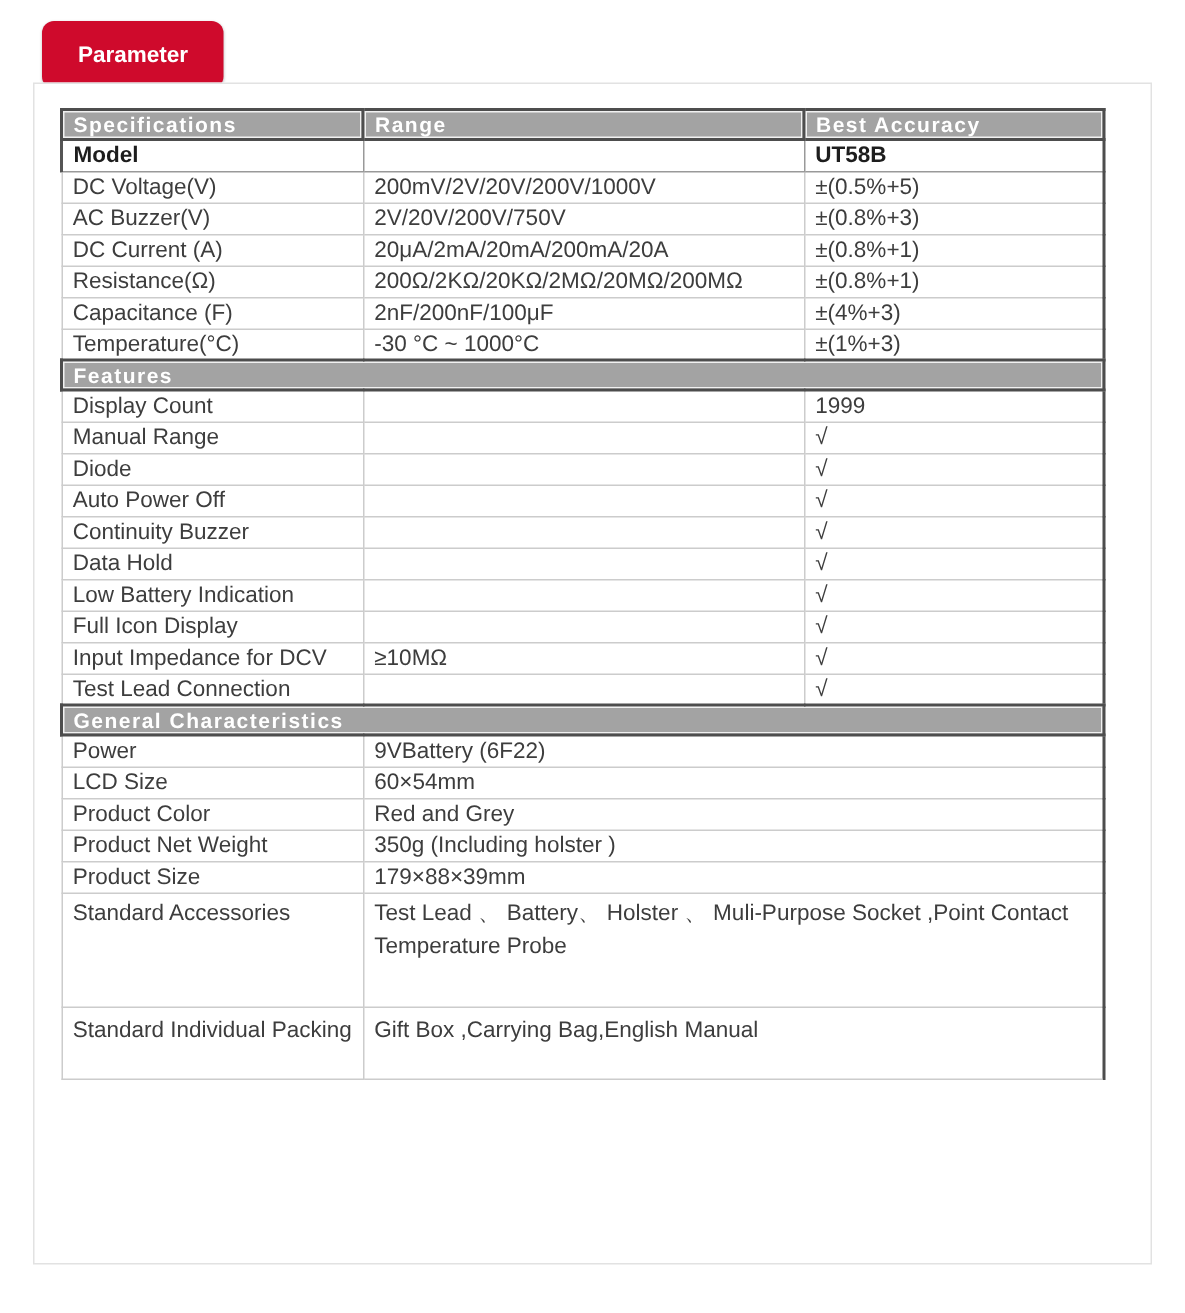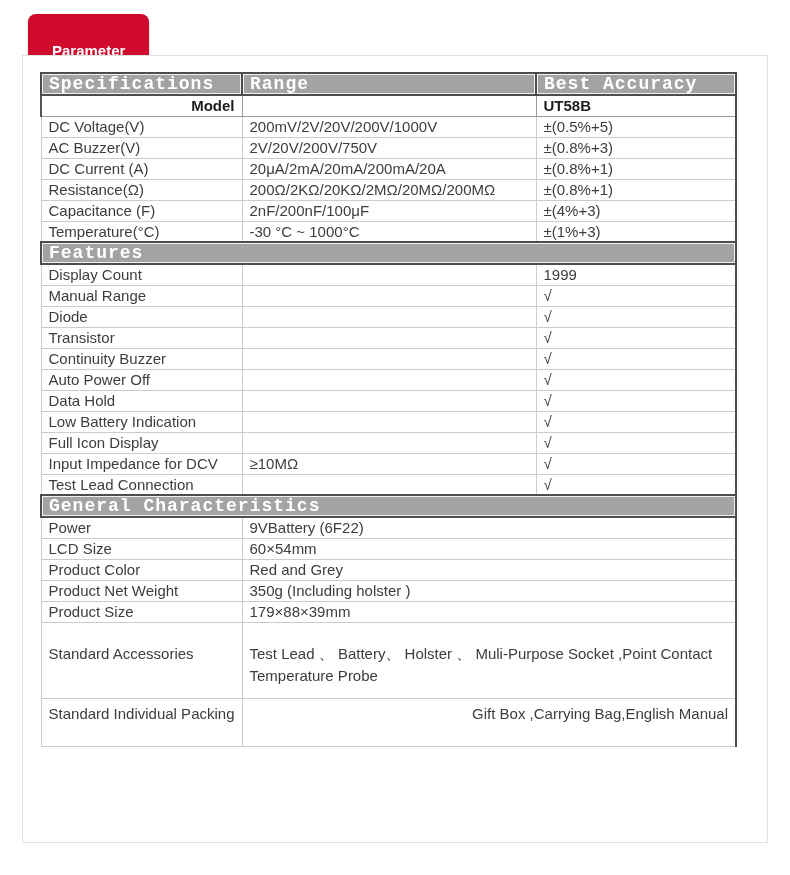--- a/index.html
+++ b/index.html
@@ -13,21 +13,21 @@
   html,body{margin:0;padding:0;}
   body{
     width:790px;height:875px;background:#fff;
     font-family:"Liberation Sans", sans-serif;color:var(--text);
     position:relative;overflow:hidden;
   }
   .tab{
     position:absolute;left:28px;top:14px;
     background:var(--accent);color:#fff;
     font-size:15px;font-weight:bold;
-    padding:28px 24px;border-radius:8px;
+    padding:14px 24px;border-radius:8px;
     box-shadow:0 1px 2px rgba(0,0,0,0.25);
   }
   .panel{
     position:absolute;left:22px;top:55px;
     width:746px;height:788px;
     border:1px solid #e2e2e2;background:#fff;
   }
   table.spec{
     position:absolute;left:17px;top:16px;
     width:695px;border-collapse:collapse;table-layout:fixed;
@@ -35,33 +35,33 @@
     border:1px solid #b0b0b0;border-right:2px solid #4d4d4d;
   }
   col.c1{width:201px;} col.c2{width:294px;} col.c3{width:200px;}
   td,th{
     border:1px solid var(--cell-border);
     padding:1px 7px;height:21px;overflow:hidden;
     text-align:left;vertical-align:middle;white-space:normal;
   }
   th.sec{
     background:var(--hdr-bg);color:#fff;
-    font-family:Liberation Mono, monospace;
-    font-size:18px;font-weight:bold;letter-spacing:1px;
+    font-family:Liberation Sans, sans-serif;
+    font-size:14px;font-weight:bold;letter-spacing:1px;
     border:2px solid var(--hdr-border);
     box-shadow:inset 0 0 0 1px rgba(255,255,255,0.85);
     height:20px;padding:0 7px;
   }
   tr.model-row td{
     font-weight:bold;color:#1d1d1d;
     border-color:#999;border-top:2px solid var(--hdr-border);
   }
-  tr.model-row td:first-child{border-left:2px solid #555;text-align:right;}
-  tr.row-tall td{height:76px;vertical-align:top;padding-top:20px;line-height:22px;}
-  tr.row-medium td{height:48px;vertical-align:top;padding-top:4px;line-height:22px;text-align:right;}
+  tr.model-row td:first-child{border-left:2px solid #555;}
+  tr.row-tall td{height:76px;vertical-align:top;padding-top:2px;line-height:22px;}
+  tr.row-medium td{height:48px;vertical-align:top;padding-top:4px;line-height:22px;}
 </style>
 </head>
 <body>
 
 <div class="tab">Parameter</div>
 
 <div class="panel">
   <table class="spec">
     <colgroup>
         <col class="c1">
@@ -135,34 +135,29 @@
     <td></td>
     <td>√</td>
   </tr>
 
   <tr>
     <td>Diode</td>
     <td></td>
     <td>√</td>
   </tr>
 
-  <tr>
-    <td>Transistor</td>
+
+  <tr>
+    <td>Auto Power Off</td>
     <td></td>
     <td>√</td>
   </tr>
 
   <tr>
     <td>Continuity Buzzer</td>
-    <td></td>
-    <td>√</td>
-  </tr>
-
-  <tr>
-    <td>Auto Power Off</td>
     <td></td>
     <td>√</td>
   </tr>
 
   <tr>
     <td>Data Hold</td>
     <td></td>
     <td>√</td>
   </tr>
 

